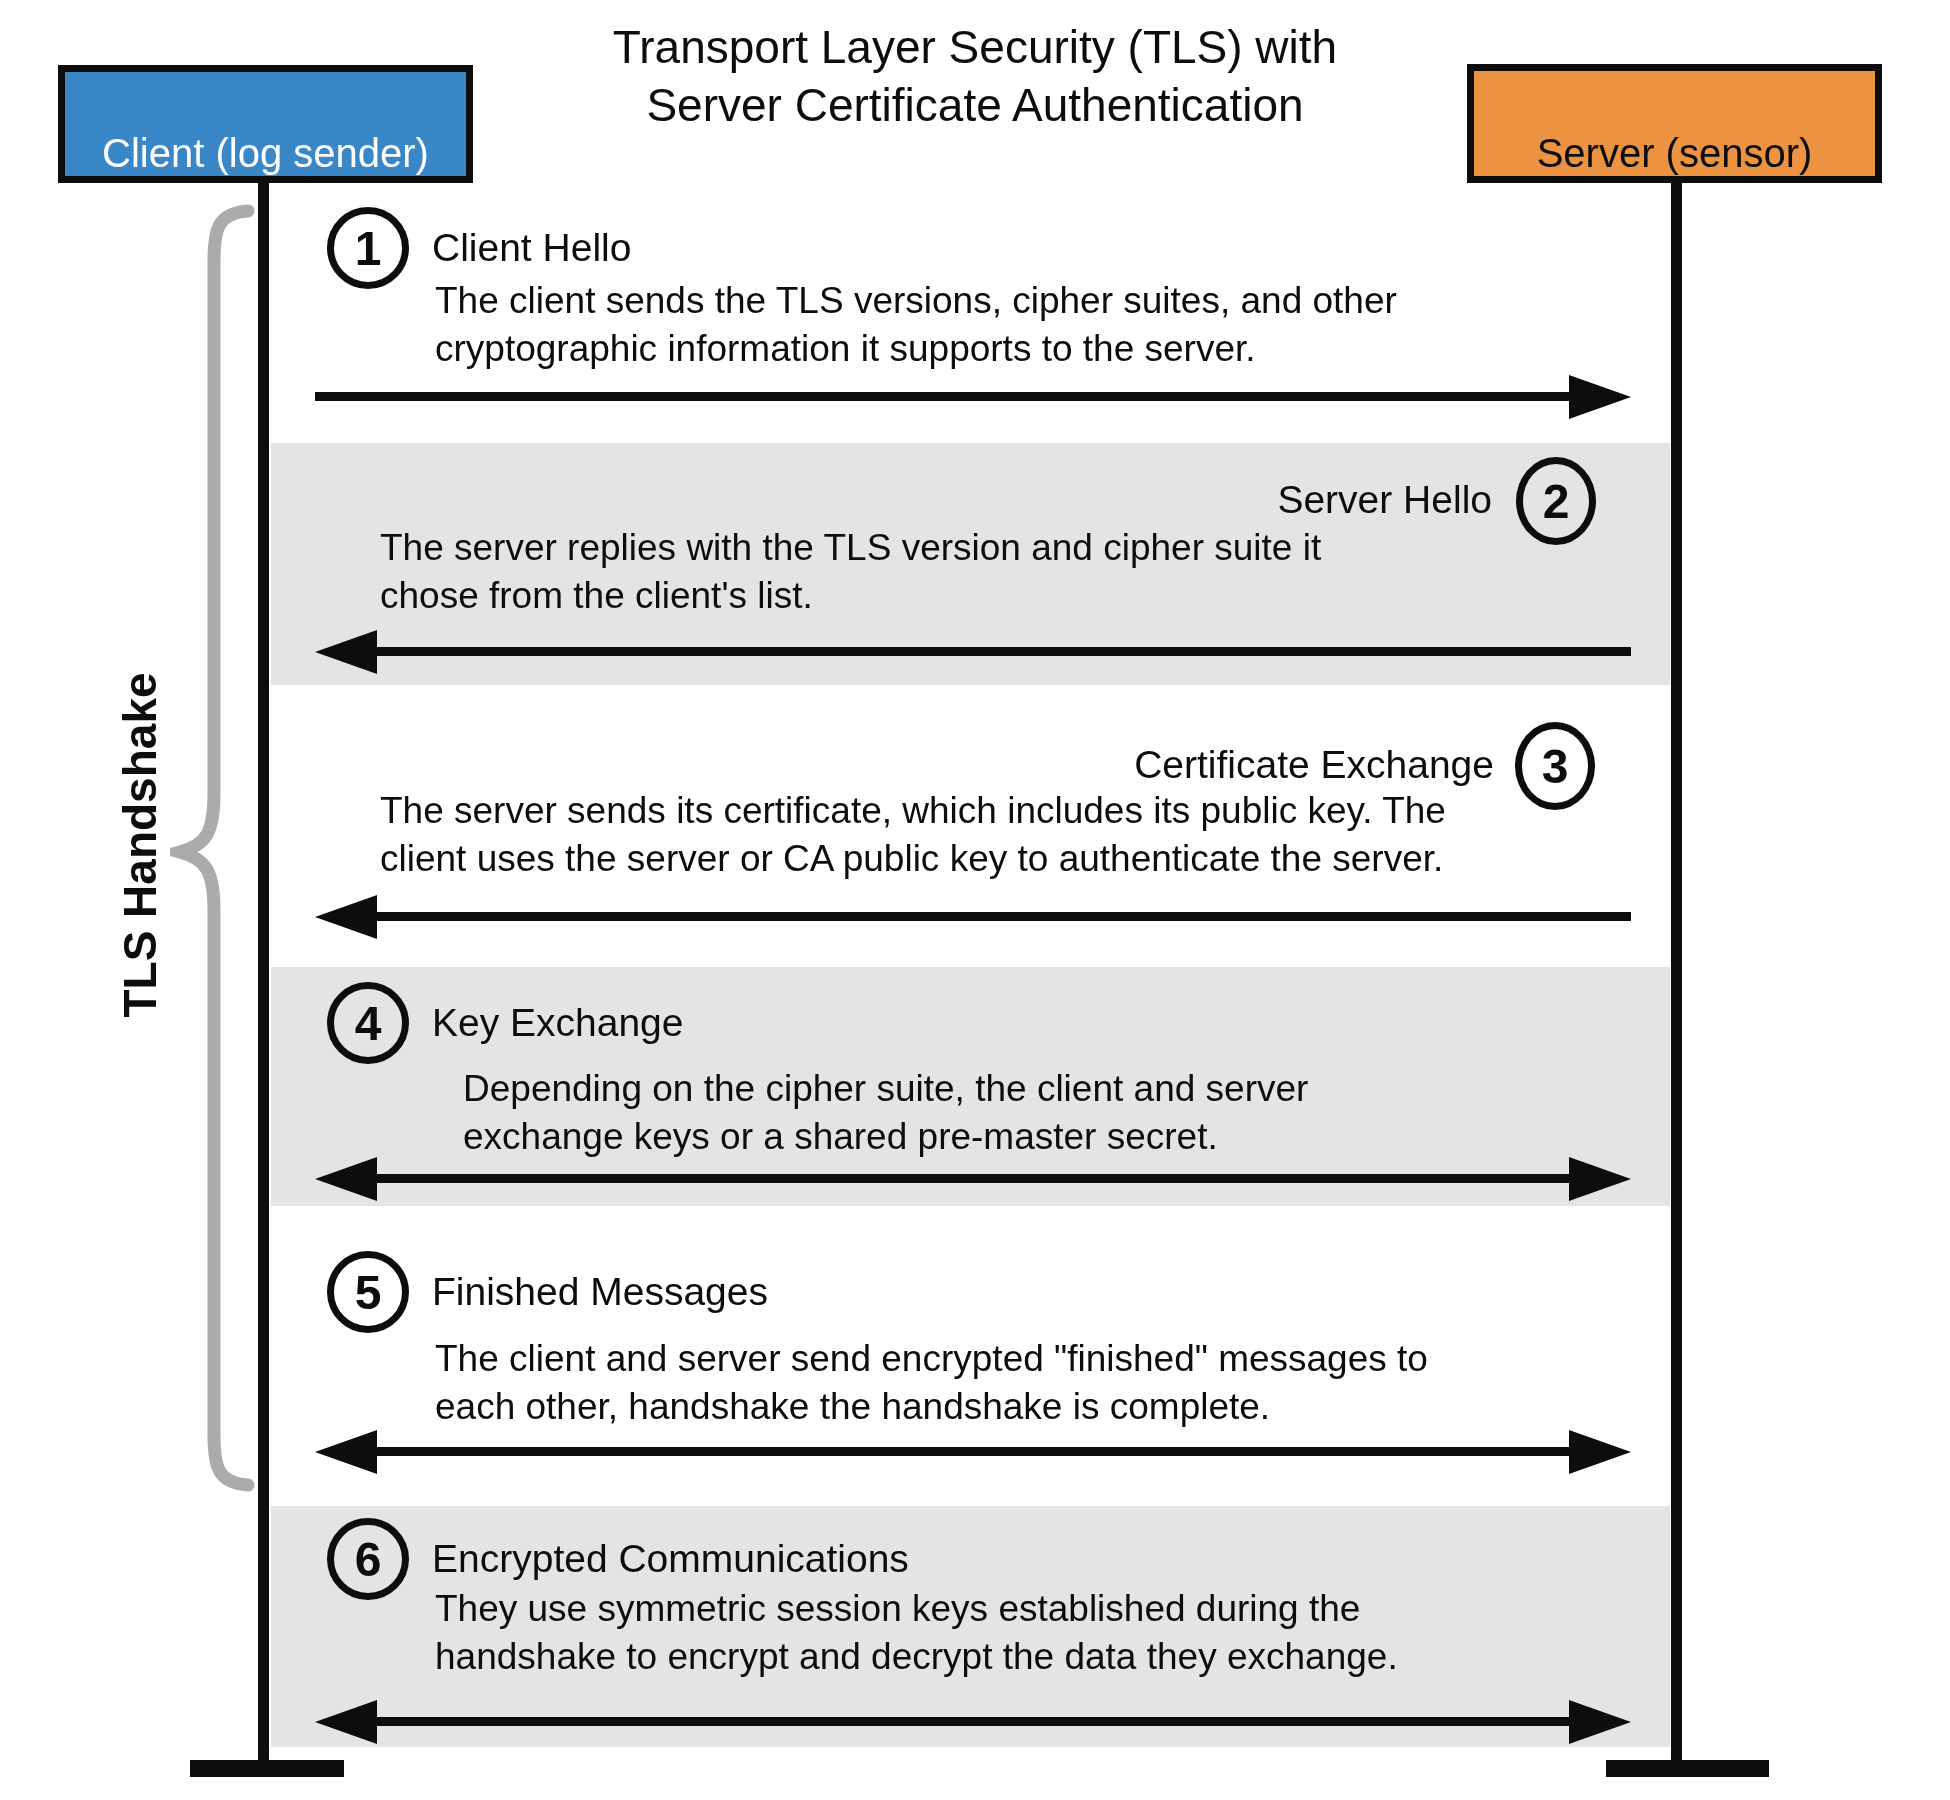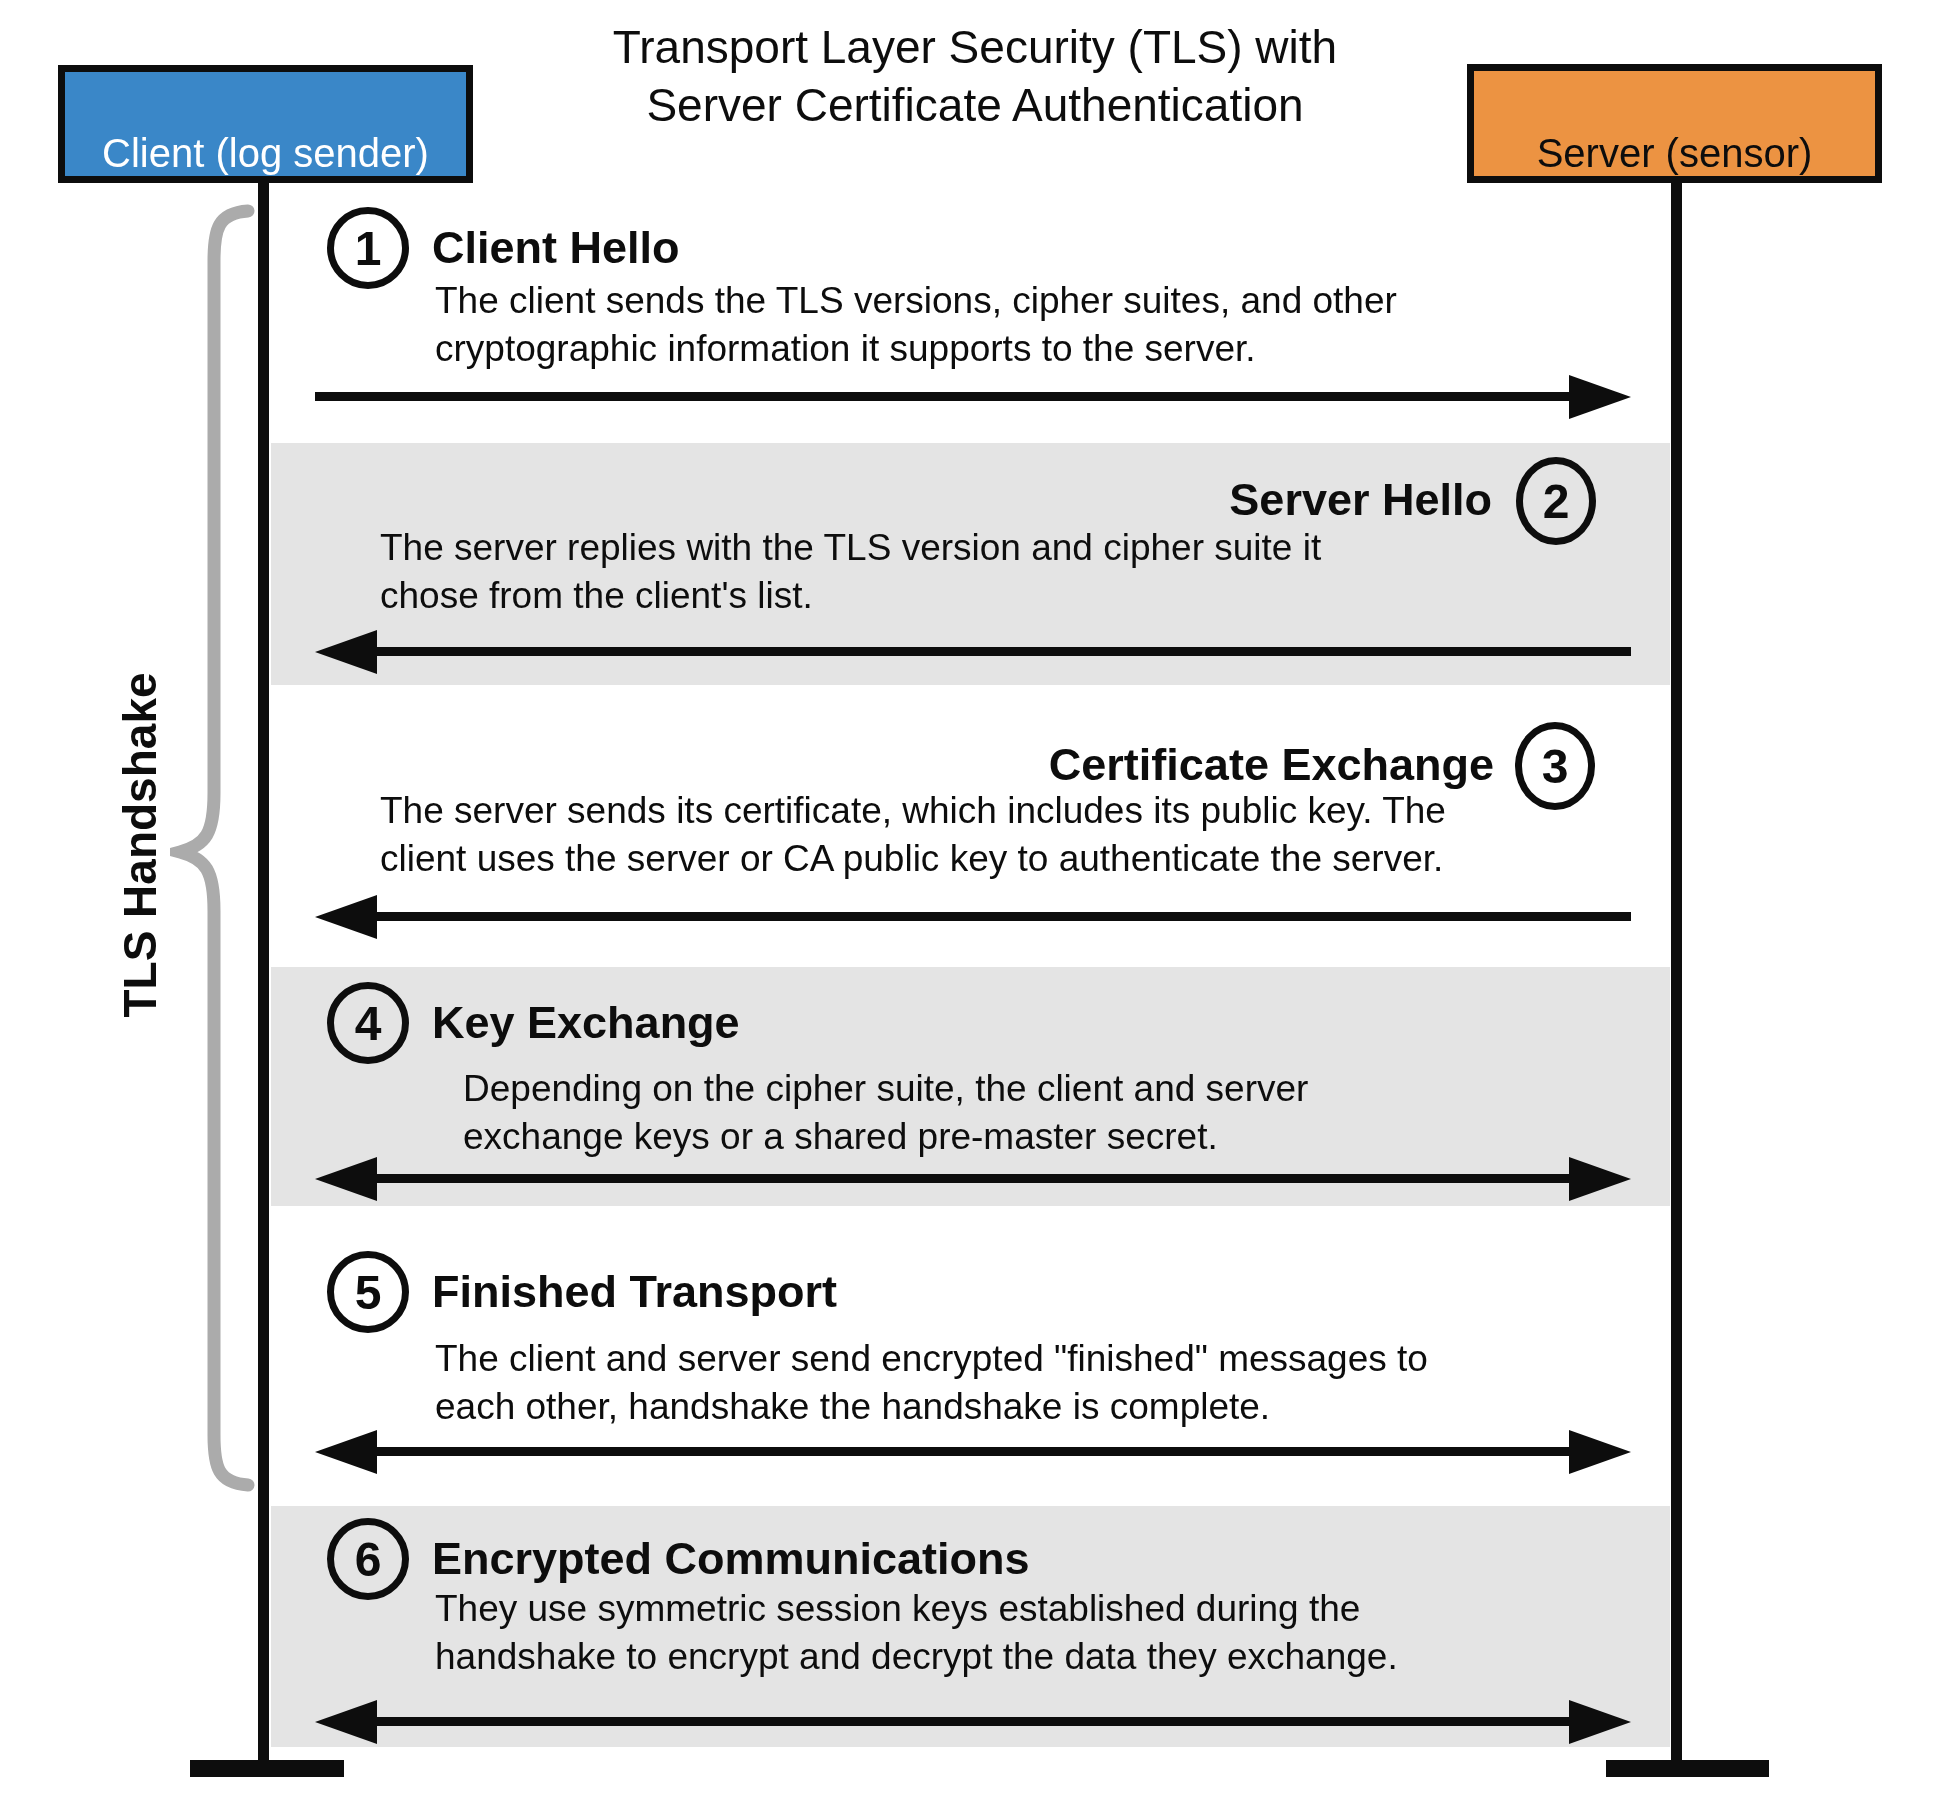--- a/index.html
+++ b/index.html
@@ -43,21 +43,21 @@
   .circle{position:absolute;box-sizing:border-box;width:82px;height:82px;
     border:7px solid #0d0d0d;border-radius:50%;
     display:flex;align-items:center;justify-content:center;
     font-size:48px;font-weight:700;}
   .s1 .circle{left:327px;top:22px;}
   .s2 .circle{left:1516px;top:14px;width:80px;height:88px;}
   .s3 .circle{left:1515px;top:37px;width:80px;height:88px;}
   .s4 .circle{left:327px;top:15px;}
   .s5 .circle{left:327px;top:45px;}
   .s6 .circle{left:327px;top:12px;}
-  .step-title{position:absolute;font-size:45px;line-height:54px;font-weight:700;white-space:nowrap;}
+  .step-title{position:absolute;font-size:39px;line-height:54px;font-weight:400;white-space:nowrap;}
   .s1 .step-title{left:432px;top:36px;}
   .s2 .step-title{right:458px;top:30px;}
   .s3 .step-title{right:456px;top:53px;}
   .s4 .step-title{left:432px;top:29px;}
   .s5 .step-title{left:432px;top:59px;}
   .s6 .step-title{left:432px;top:26px;}
   .step-body{position:absolute;font-size:37px;line-height:48px;white-space:nowrap;}
   .s1 .step-body{left:435px;top:92px;}
   .s2 .step-body{left:380px;top:81px;}
   .s3 .step-body{left:380px;top:102px;}
@@ -172,21 +172,21 @@
       <span class="head head-left"></span>
       <span class="shaft"></span>
       <span class="head head-right"></span>
     </div>
   </div>
 
   <div class="step s5">
     <div class="circle">
       <span>5</span>
     </div>
-    <div class="step-title">Finished Transport</div>
+    <div class="step-title">Finished Messages</div>
     <div class="step-body">
       <div>The client and server send encrypted "finished" messages to</div>
       <div>each other, handshake the handshake is complete.</div>
     </div>
     <div class="arrow" data-dir="both">
       <span class="head head-left"></span>
       <span class="shaft"></span>
       <span class="head head-right"></span>
     </div>
   </div>

